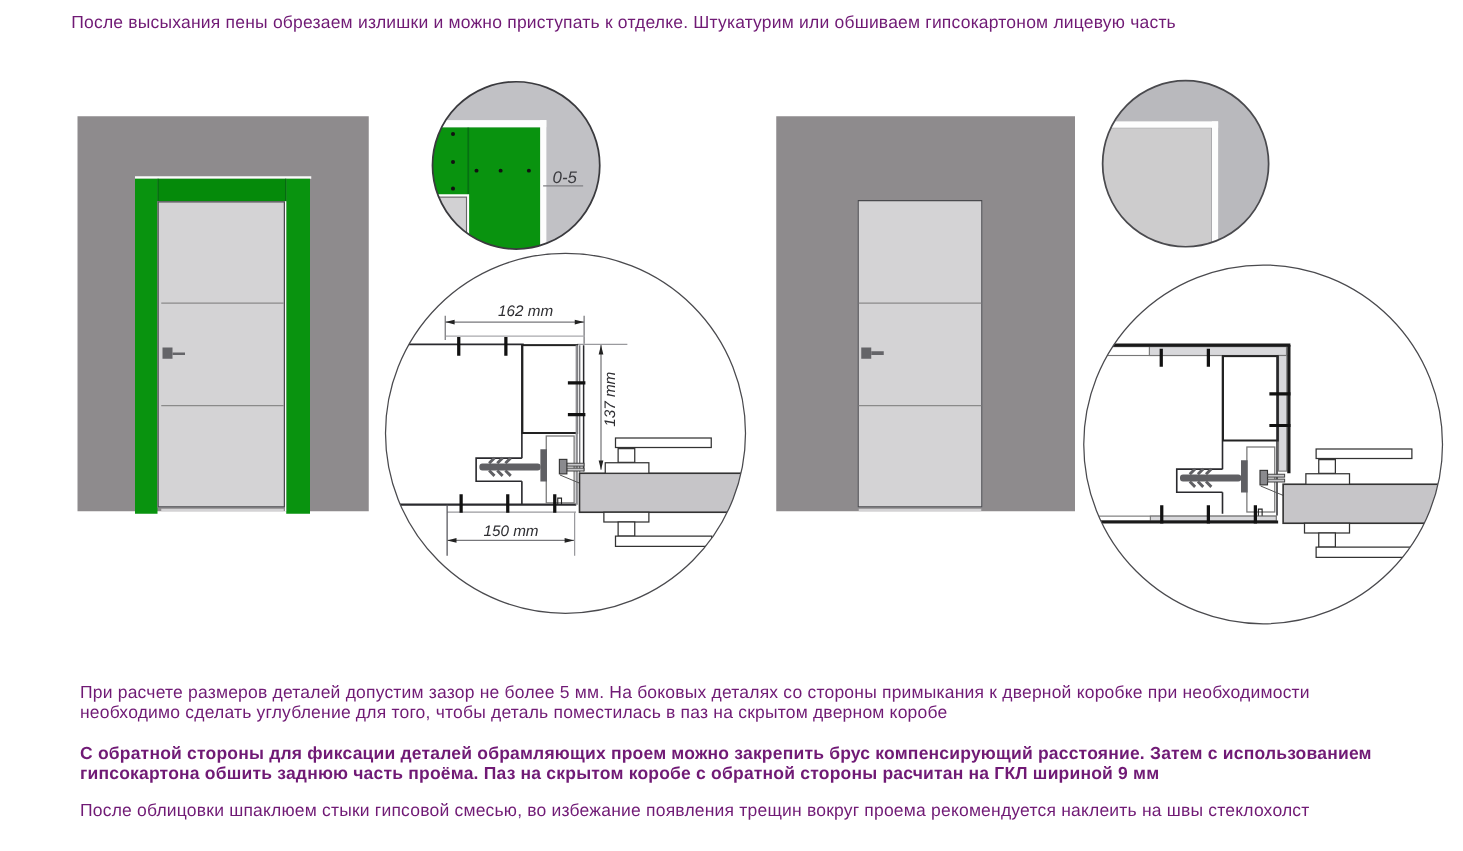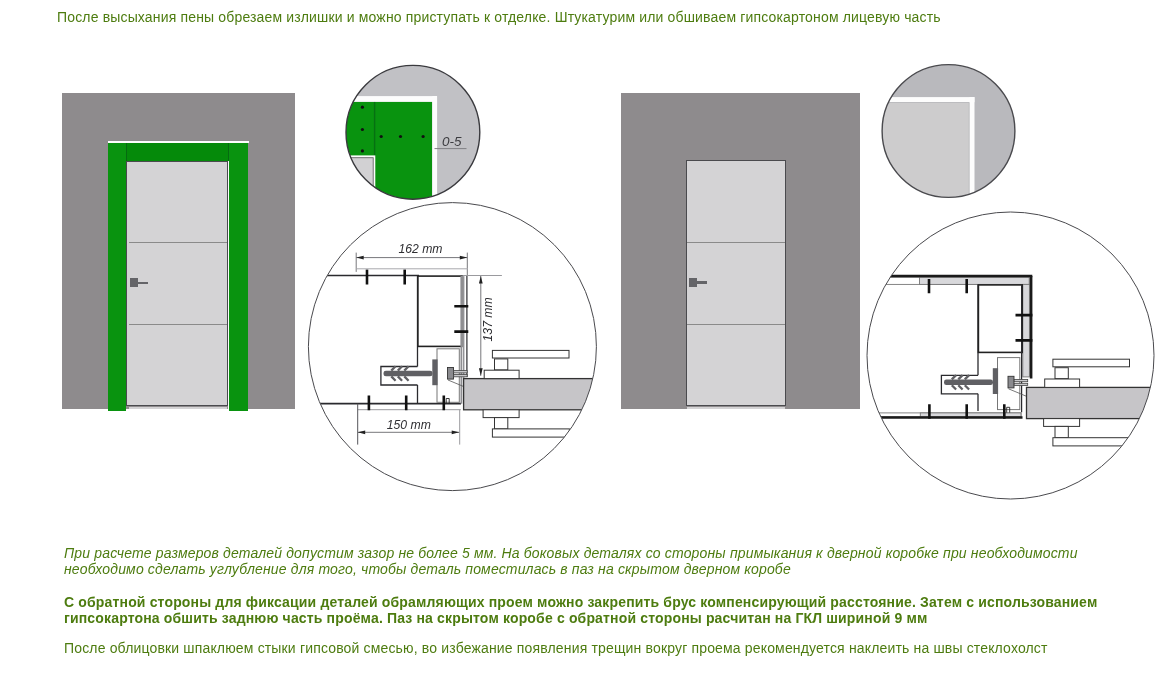--- a/index.html
+++ b/index.html
@@ -1,18 +1,18 @@
 <!DOCTYPE html>
 <html><head>
 <meta charset="utf-8">
 <style>
   html,body{margin:0;padding:0;background:#fff;}
   body{width:1170px;height:681px;position:relative;overflow:hidden;
        font-family:"Liberation Sans",sans-serif;}
-  .txt{position:absolute;font-size:14px;line-height:16.5px;color:#4d7c0f;white-space:nowrap;letter-spacing:0.16px;}
+  .txt{position:absolute;font-size:14px;line-height:16.5px;color:#701a75;white-space:nowrap;letter-spacing:0.16px;}
 </style>
 </head>
 <body>
 
 <div class="txt" style="left:57px;top:9px;">После высыхания пены обрезаем излишки и можно приступать к отделке. Штукатурим или обшиваем гипсокартоном лицевую часть</div>
 
 <div style="position:absolute;left:62px;top:92.5px;width:233px;height:316.5px;background:#8e8b8d;"></div>
 
 <div style="position:absolute;left:107.5px;top:140.6px;width:141px;height:2.3px;background:#fdfdfd;"></div>
 
@@ -234,17 +234,17 @@
   <rect x="1052.9" y="437.7" width="77" height="8.2" fill="#fff" stroke="#333" stroke-width="1"></rect>
 
   <path d="M929 279 V293.3 M966.7 279 V293.3" stroke="#111" stroke-width="2.6" fill="none"></path>
   <path d="M1015.5 315.1 H1032.4 M1015.5 340.4 H1032.4" stroke="#111" stroke-width="2.6" fill="none"></path>
   <path d="M929.4 404.2 V418.8 M966.7 404.2 V418.8 M1004.3 404.2 V418.8" stroke="#111" stroke-width="2.6" fill="none"></path>
 </g>
 
 <circle cx="1010.5" cy="355.5" r="143.5" fill="none" stroke="#4a4a4e" stroke-width="1"></circle>
 </svg>
 
-<div class="txt" style="left:64px;top:544.5px;font-style:italic;">При расчете размеров деталей допустим зазор не более 5 мм. На боковых деталях со стороны примыкания к дверной коробке при необходимости<br>необходимо сделать углубление для того, чтобы деталь поместилась в паз на скрытом дверном коробе</div>
+<div class="txt" style="left:64px;top:544.5px;">При расчете размеров деталей допустим зазор не более 5 мм. На боковых деталях со стороны примыкания к дверной коробке при необходимости<br>необходимо сделать углубление для того, чтобы деталь поместилась в паз на скрытом дверном коробе</div>
 
 <div class="txt" style="left:64px;top:593.8px;font-weight:bold;">С обратной стороны для фиксации деталей обрамляющих проем можно закрепить брус компенсирующий расстояние. Затем с использованием<br>гипсокартона обшить заднюю часть проёма. Паз на скрытом коробе с обратной стороны расчитан на ГКЛ шириной 9 мм</div>
 
 <div class="txt" style="left:64px;top:640.2px;">После облицовки шпаклюем стыки гипсовой смесью, во избежание появления трещин вокруг проема рекомендуется наклеить на швы стеклохолст</div>
 
 </body></html>

